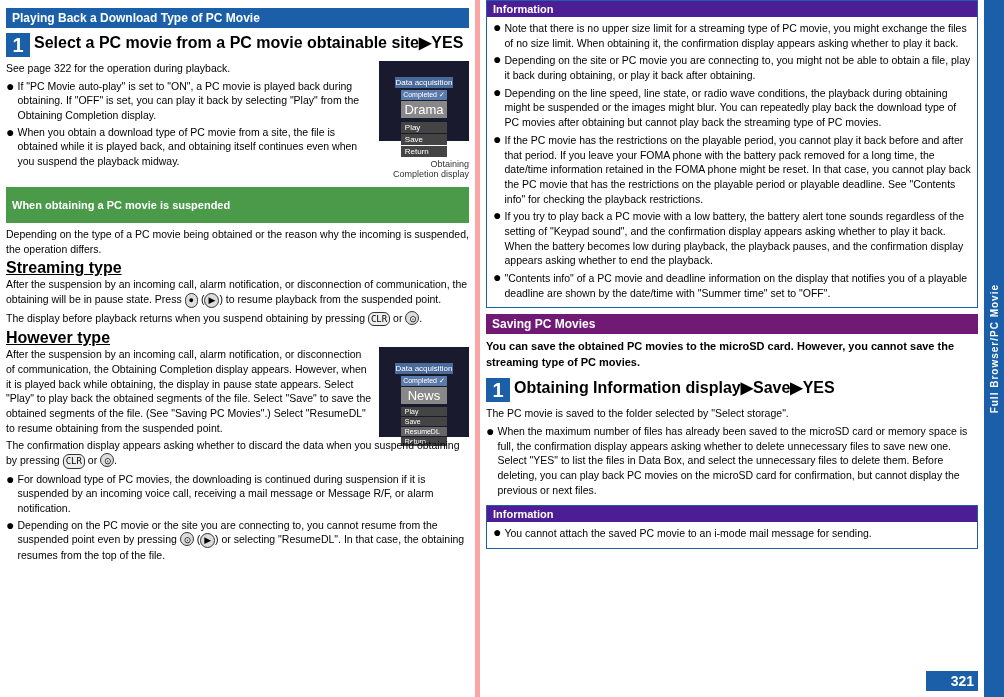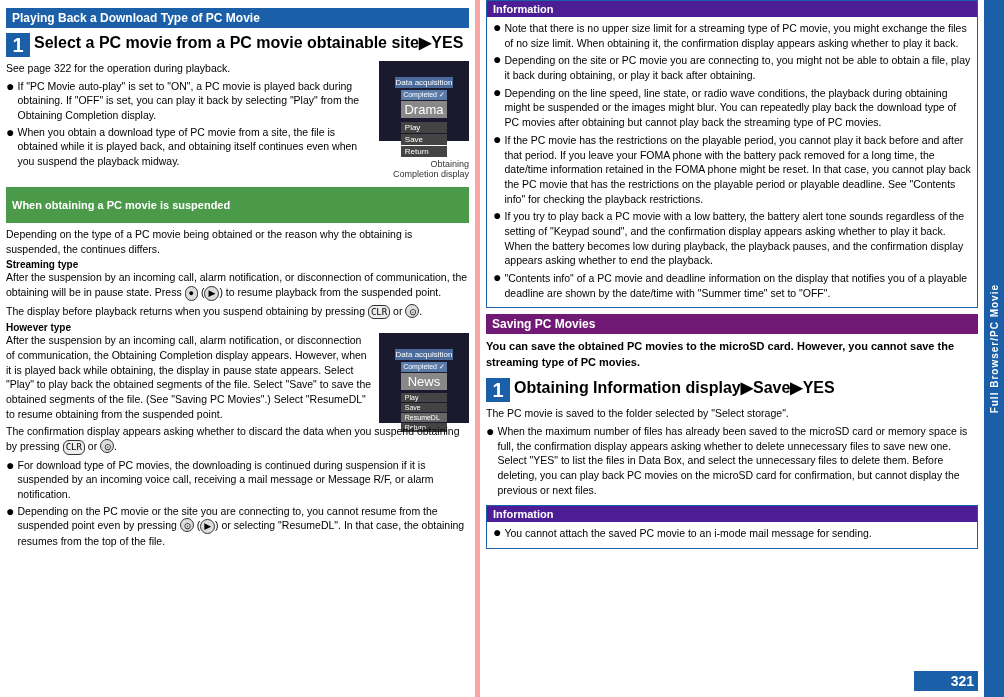--- a/index.html
+++ b/index.html
@@ -163,21 +163,22 @@
 
     .bullet-dot {
       flex-shrink: 0;
       margin-right: 3px;
       font-size: 14px;
       line-height: 1;
     }
 
     .bold-label {
       font-weight: bold;
-      font-size: 10px;
+      font-size: 16px;
+      text-decoration: underline;
     }
 
     
     .key {
       display: inline-block;
       border: 1px solid #333;
       border-radius: 6px;
       padding: 0 2px;
       font-size: 9px;
       background: #eee;
@@ -206,21 +207,21 @@
     }
 
     
     .page-number {
       background: #1a5fa8;
       color: #fff;
       font-size: 14px;
       font-weight: bold;
       text-align: right;
       padding: 2px 4px;
-      width: 64px;
+      width: 52px;
       flex-shrink: 0;
       align-self: flex-end;
     }
 
     .two-columns {
       display: flex;
     }
 
     .clearfix::after {
       content: '';
@@ -285,21 +286,21 @@
         <span>If "PC Movie auto-play" is set to "ON", a PC movie is played back during obtaining. If "OFF" is set, you can play it back by selecting "Play" from the Obtaining Completion display.</span>
       </div>
       <div class="bullet-item">
         <span class="bullet-dot">●</span>
         <span>When you obtain a download type of PC movie from a site, the file is obtained while it is played back, and obtaining itself continues even when you suspend the playback midway.</span>
       </div>
     </div>
 
     <div class="section-header-green" style="margin-top:4px;">When obtaining a PC movie is suspended</div>
 
-    <div class="body-text">Depending on the type of a PC movie being obtained or the reason why the obtaining is suspended, the continues differs.</div>
+    <div class="body-text">Depending on the type of a PC movie being obtained or the reason why the incoming is suspended, the operation differs.</div>
 
     <div>
       <div class="bold-label">Streaming type</div>
       <div class="body-text">
         After the suspension by an incoming call, alarm notification, or disconnection of communication, the obtaining will be in pause state. Press <span style="display:inline-block; border:1px solid #333; border-radius:10px; padding:0 3px; font-size:9px; background:#ddd;">●</span> (<span style="display:inline-block; border:1px solid #333; border-radius:10px; padding:0 3px; font-size:9px; background:#ddd;">▶</span>) to resume playback from the suspended point.
       </div>
       <div class="body-text">
         The display before playback returns when you suspend obtaining by pressing <span class="key">CLR</span> or <span style="display:inline-block; border:1px solid #333; border-radius:10px; padding:0 3px; font-size:9px; background:#ddd; width:14px; height:14px; text-align:center; line-height:14px;">⊙</span>.
       </div>
     </div>

